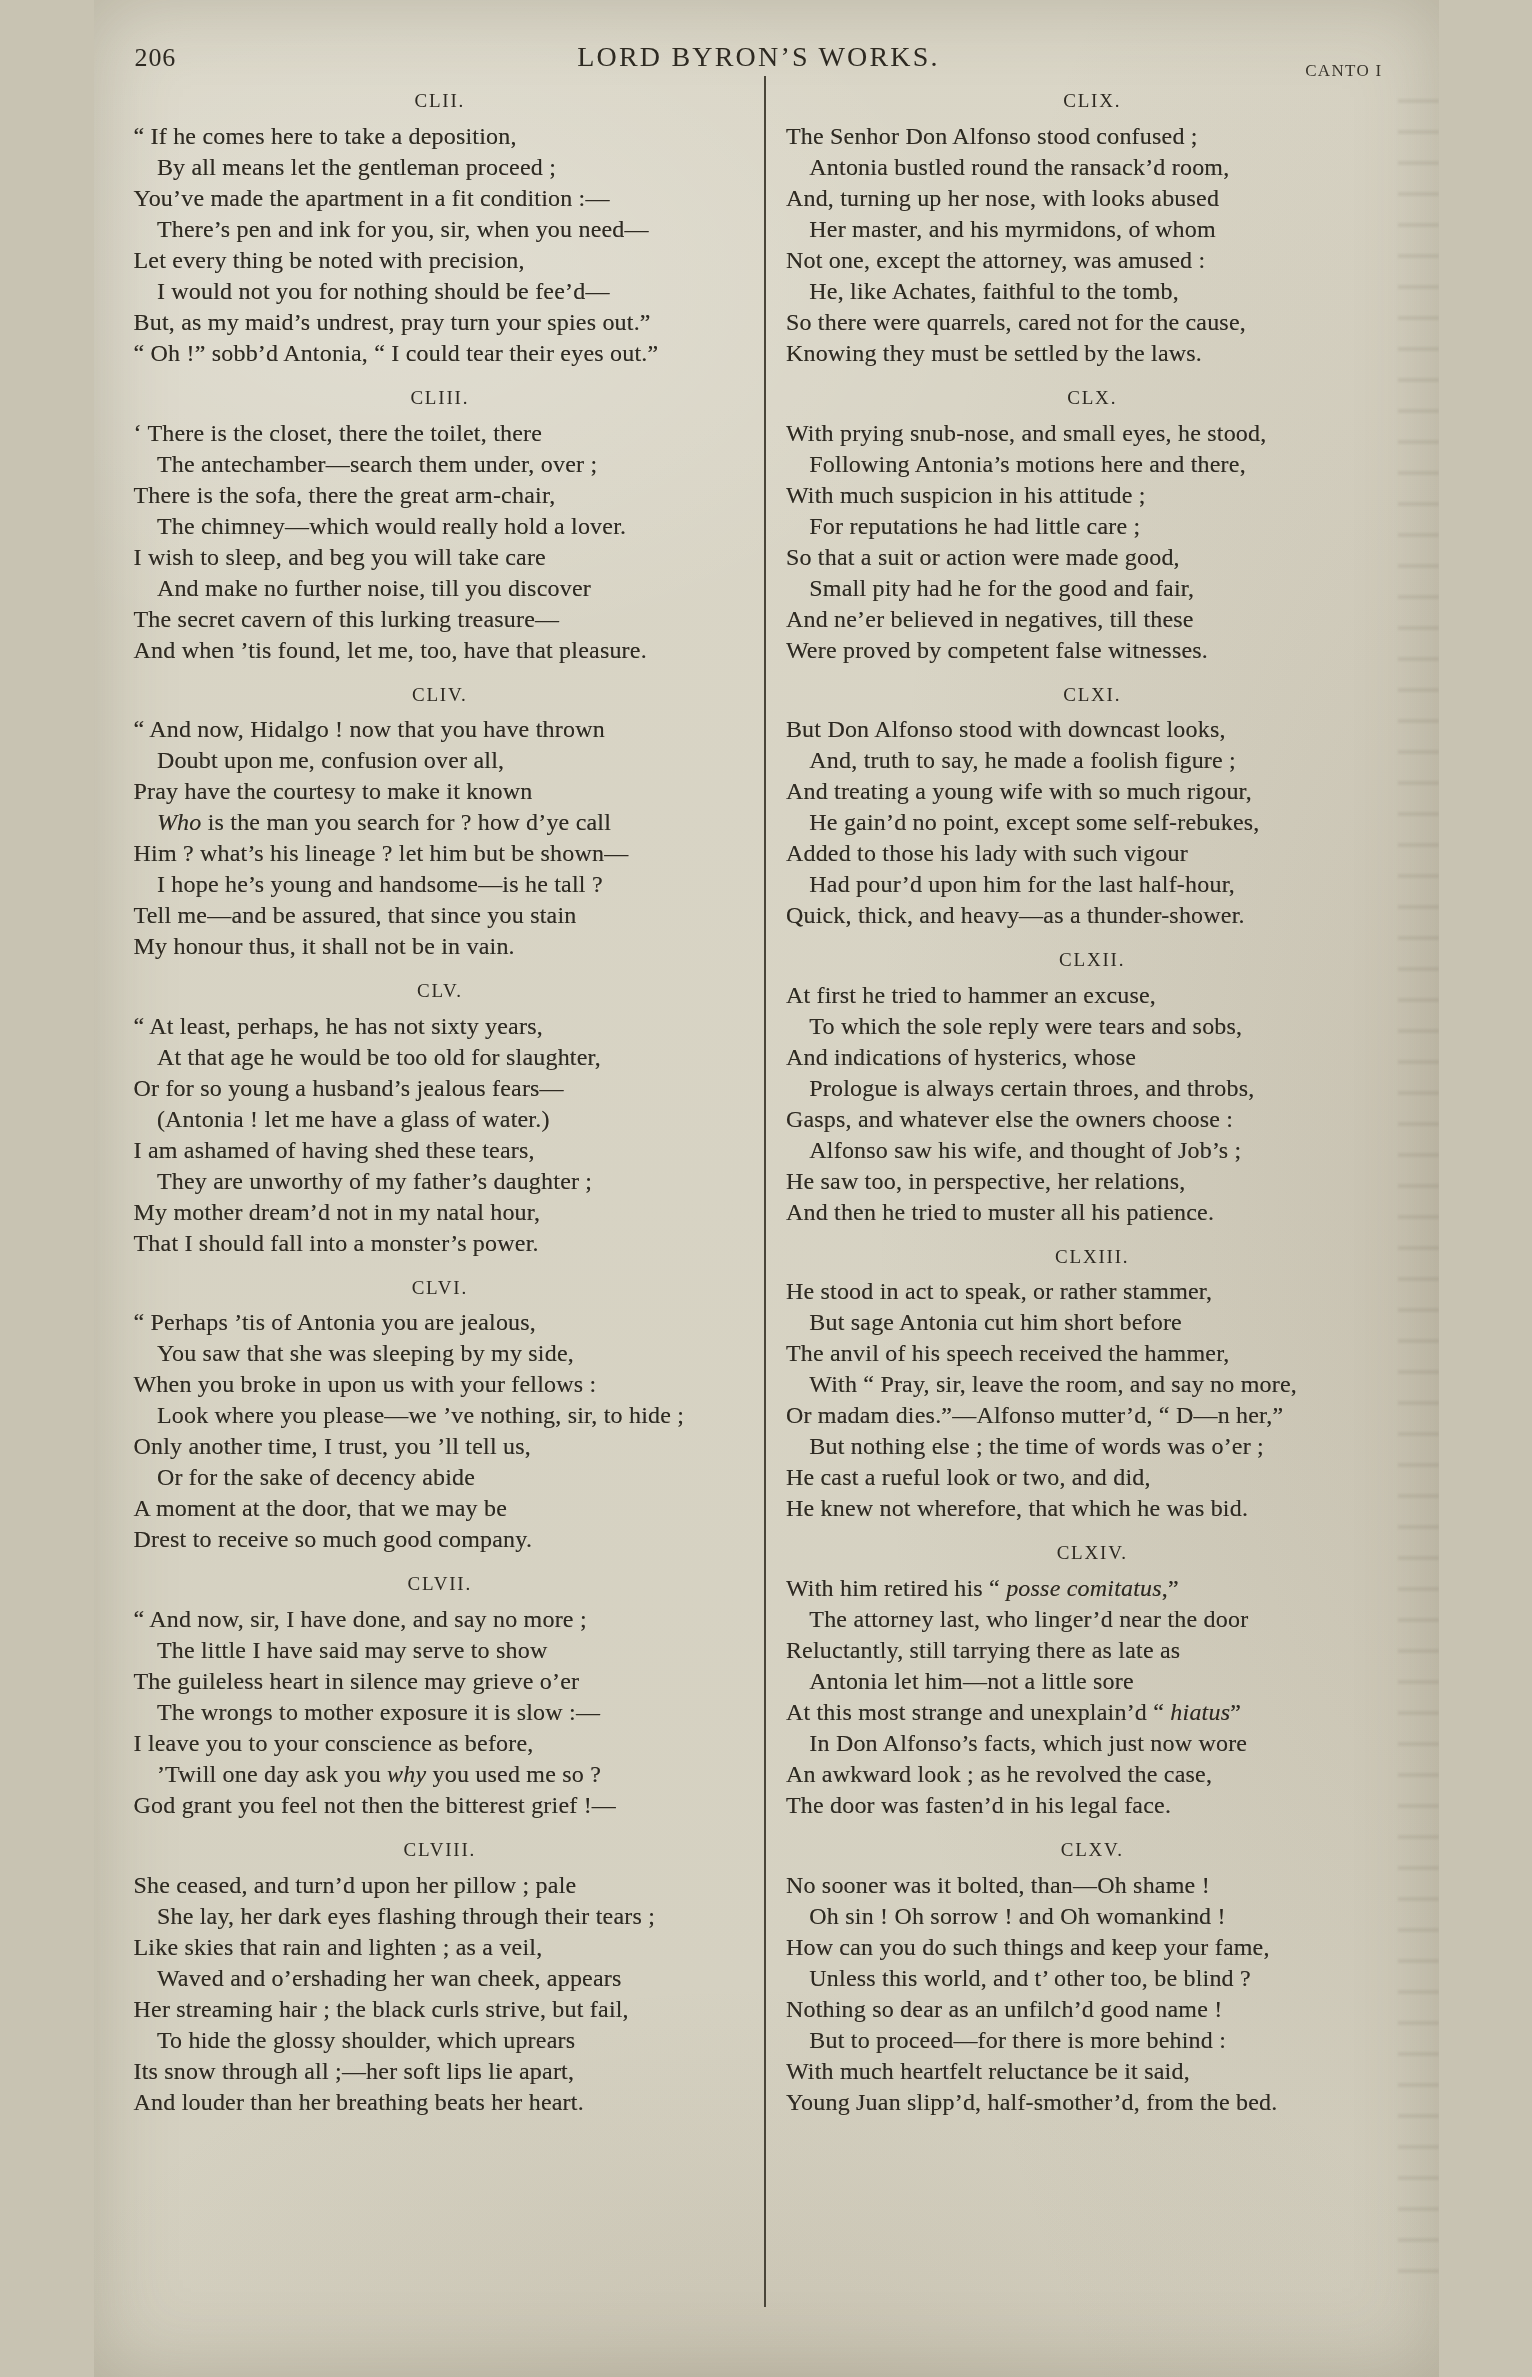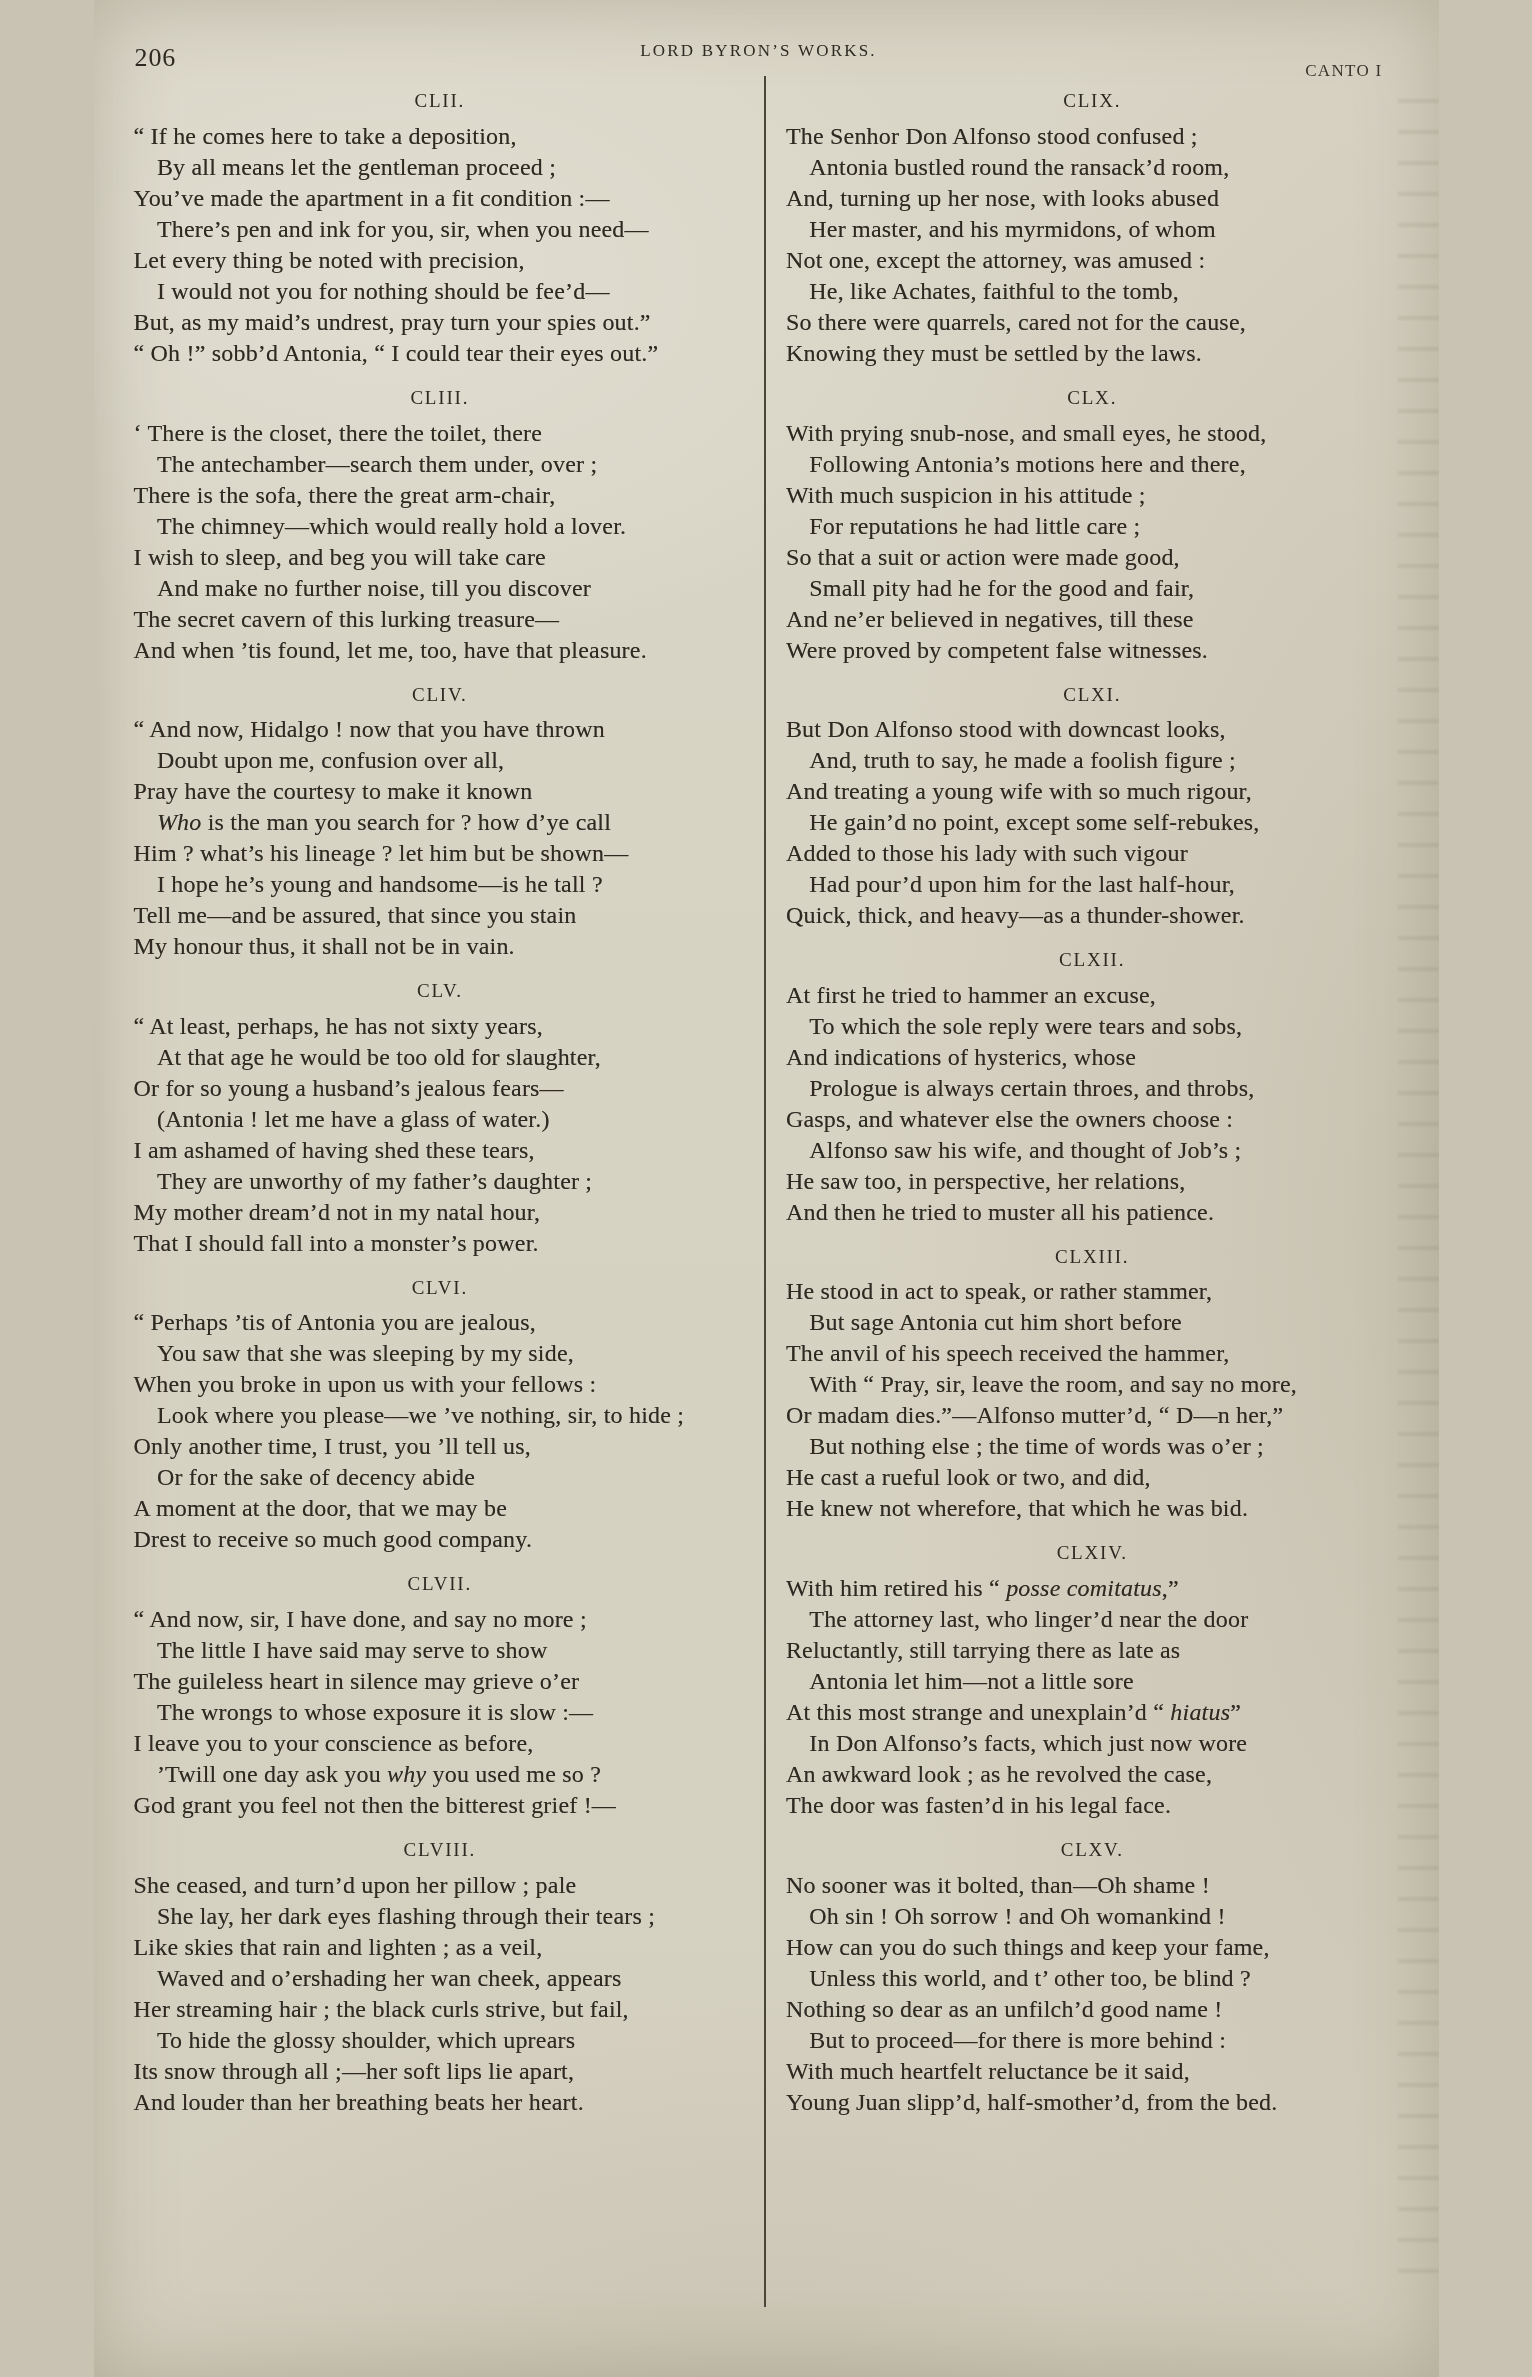--- a/index.html
+++ b/index.html
@@ -52,21 +52,21 @@
     top: 1.8px;
     font-size: 26px;
     letter-spacing: 0.9px;
   }
   .running-title {
     position: absolute;
     left: 0;
     right: 0;
     top: 0;
     text-align: center;
-    font-size: 17px;
+    font-size: 28px;
     letter-spacing: 2.2px;
   }
   .canto-label {
     position: absolute;
     right: 0;
     top: 20px;
     font-size: 17px;
     letter-spacing: 1.3px;
     color: #39352c;
   }
@@ -177,21 +177,21 @@
           <div class="verse-line">Only another time, I trust, you ’ll tell us,</div>
           <div class="verse-line">Or for the sake of decency abide</div>
           <div class="verse-line">A moment at the door, that we may be</div>
           <div class="verse-line">Drest to receive so much good company.</div>
         </section>
         <section class="stanza">
           <div class="stanza-numeral">CLVII.</div>
           <div class="verse-line">“ And now, sir, I have done, and say no more ;</div>
           <div class="verse-line">The little I have said may serve to show</div>
           <div class="verse-line">The guileless heart in silence may grieve o’er</div>
-          <div class="verse-line">The wrongs to whose exposure it is slow :—</div>
+          <div class="verse-line">The wrongs to mother exposure it is slow :—</div>
           <div class="verse-line">I leave you to your conscience as before,</div>
           <div class="verse-line">’Twill one day ask you <i>why</i> you used me so ?</div>
           <div class="verse-line">God grant you feel not then the bitterest grief !—</div>
         </section>
         <section class="stanza">
           <div class="stanza-numeral">CLVIII.</div>
           <div class="verse-line">She ceased, and turn’d upon her pillow ; pale</div>
           <div class="verse-line">She lay, her dark eyes flashing through their tears ;</div>
           <div class="verse-line">Like skies that rain and lighten ; as a veil,</div>
           <div class="verse-line">Waved and o’ershading her wan cheek, appears</div>

